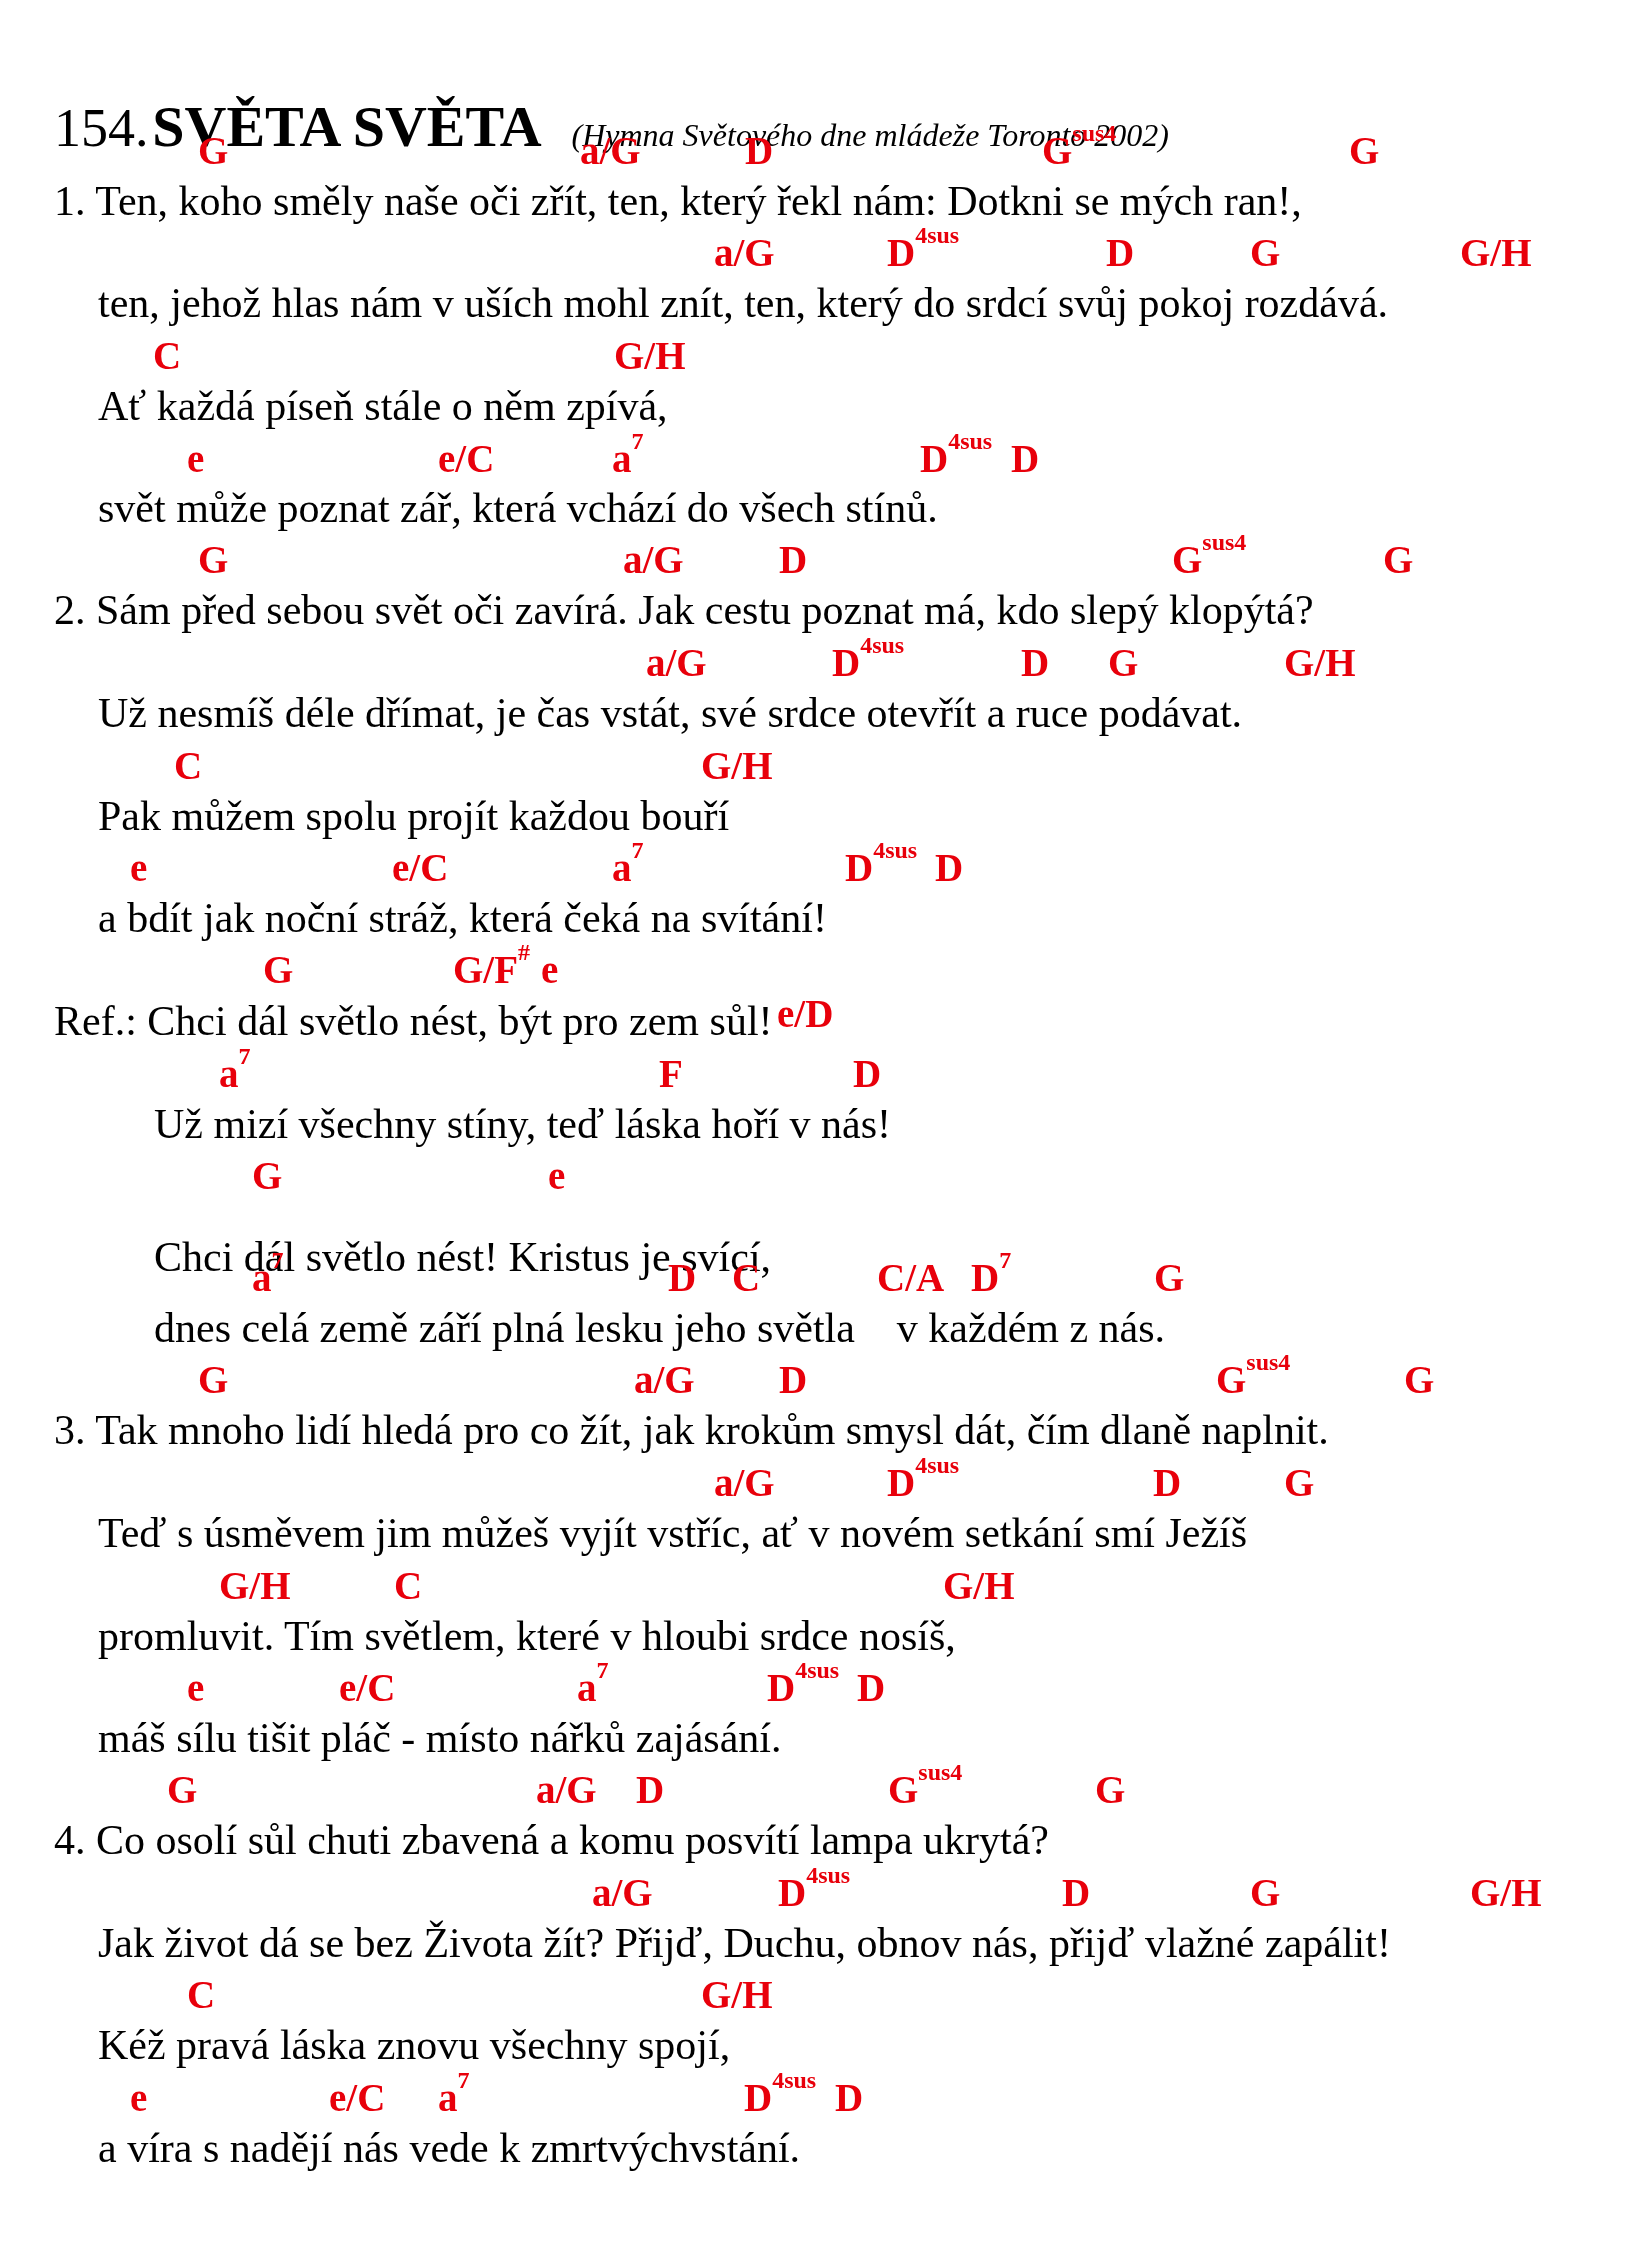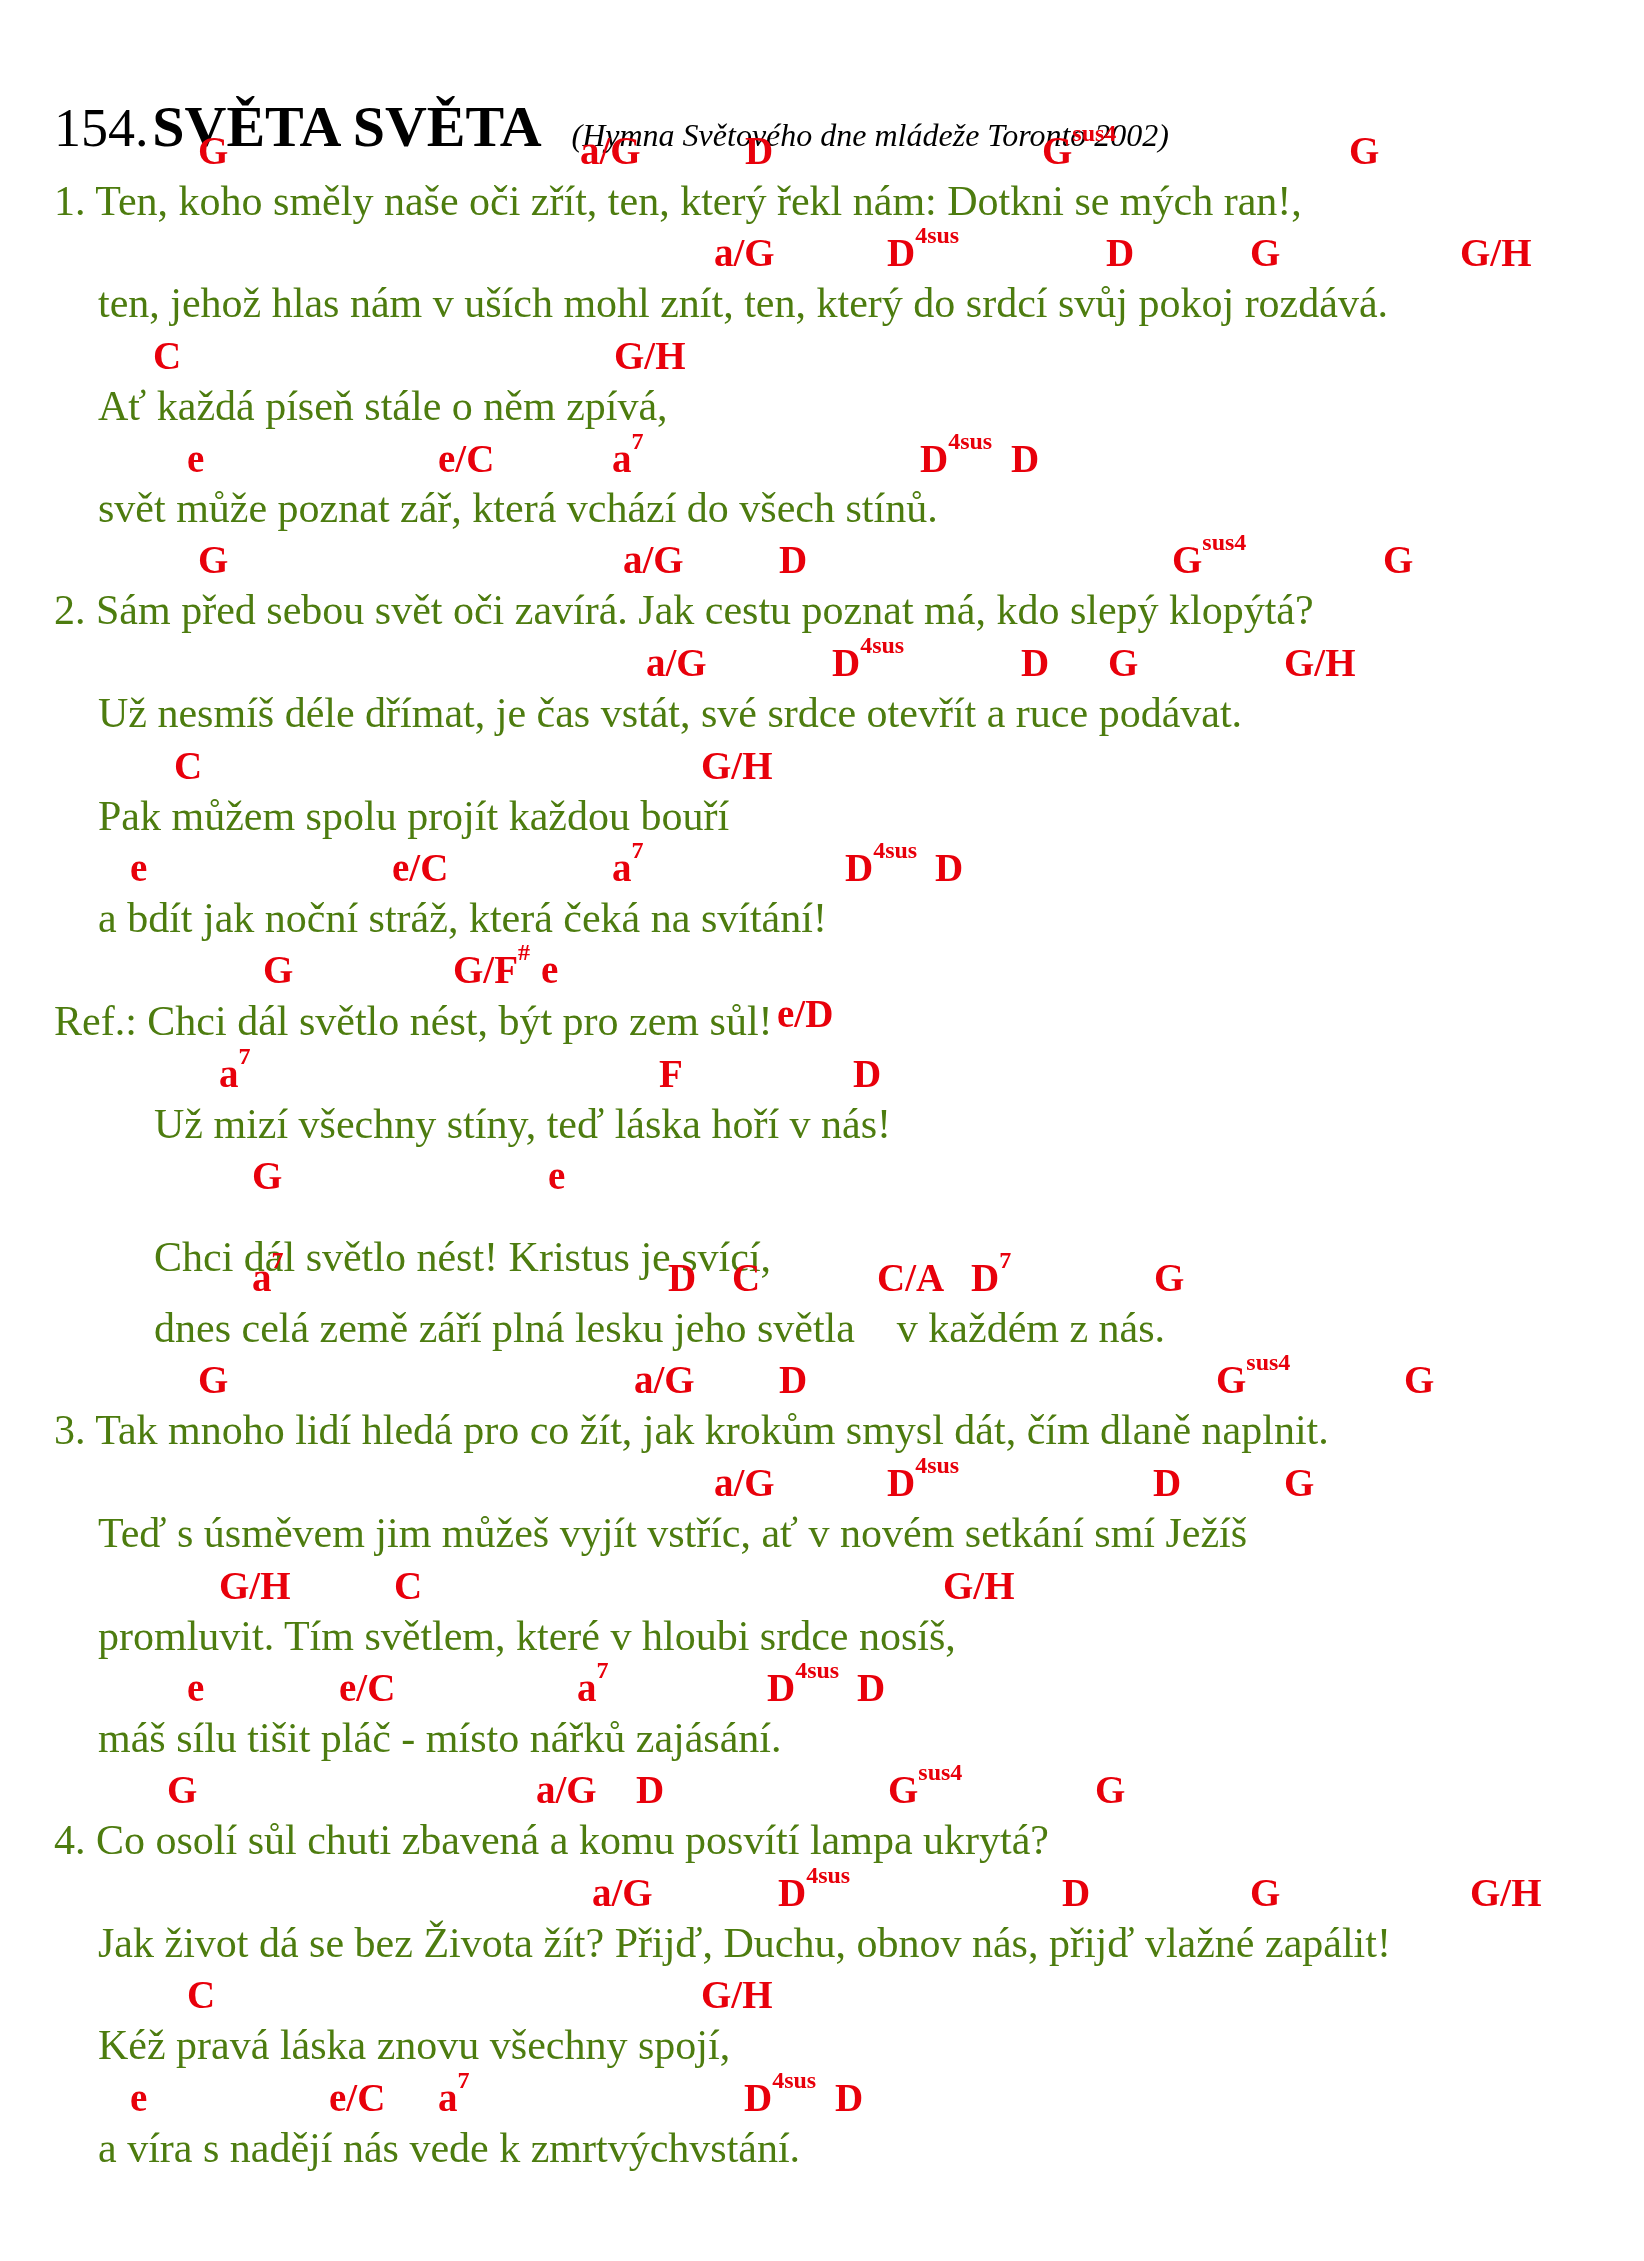--- a/index.html
+++ b/index.html
@@ -1,20 +1,20 @@
 <!DOCTYPE html>
 <html style="font-size:15px"><head>
 <meta charset="utf-8">
 <style>
   html, body { margin: 0; padding: 0; background: #ffffff; }
   body { width: 1645px; height: 2261px; position: relative; overflow: hidden;
          font-family: "Liberation Serif", "DejaVu Serif", serif; color: #000; }
   .page { position: absolute; left: 0; top: 0; width: 1645px; height: 2261px; }
   .line { position: absolute; left: 0; width: 1645px; height: 51px; }
-  .lyric { position: absolute; white-space: pre; font-size: 42px; line-height: 51px; color: #4d7c0f; }
+  .lyric { position: absolute; white-space: pre; font-size: 42px; line-height: 51px; color: #000000; }
   .chord { position: absolute; white-space: pre; font-size: 39px; line-height: 51px; font-weight: bold; color: #e8000b; }
   .chord sup { font-size: 24px; position: relative; top: -3.7px; vertical-align: top; line-height: 1; }
   .title-row { position: absolute; left: 54px; top: 93px; white-space: nowrap; }
   .title-num { font-size: 54px; }
   .title-main { font-size: 58px; font-weight: bold; }
   .title-sub { font-size: 32px; font-style: italic; margin-left: 26px; }
 </style>
 </head>
 <body>
 

